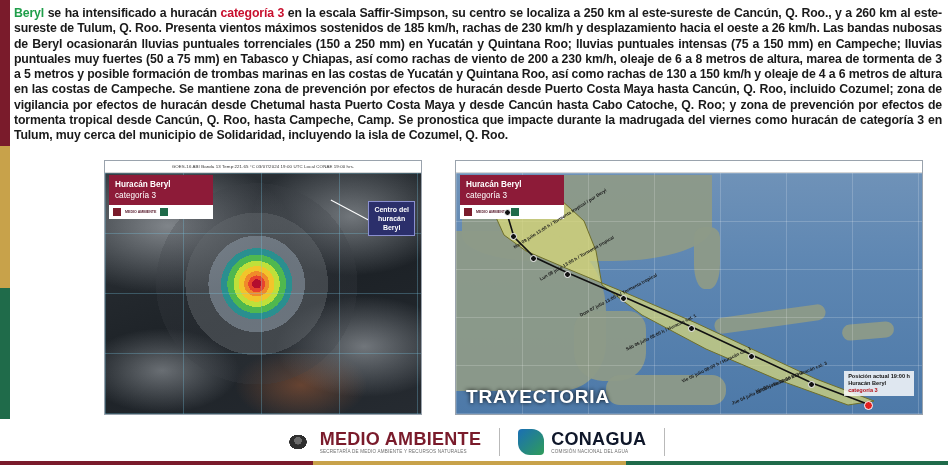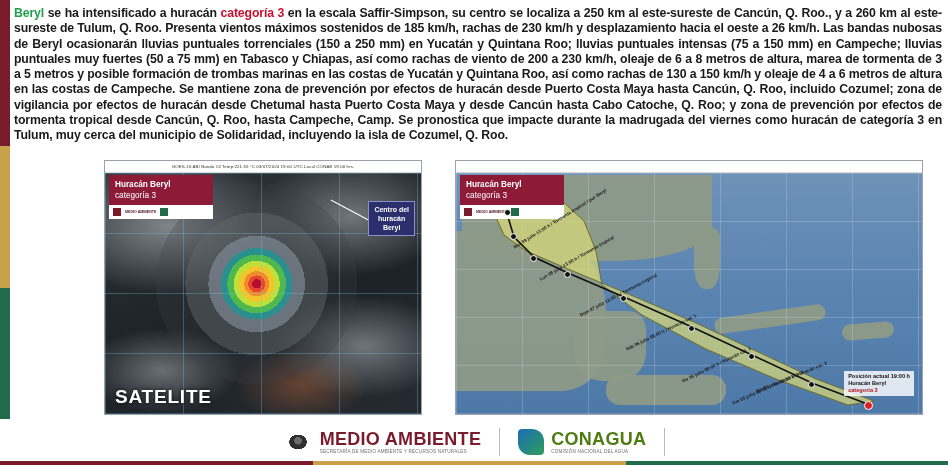--- a/index.html
+++ b/index.html
@@ -156,21 +156,21 @@
   
   .footer {
     position:absolute; left:0; bottom:0; width:948px; height:46px;
     background:#ffffff;
     display:flex; align-items:center; justify-content:center; gap:18px;
   }
   .footer-sep { width:1px; height:28px; background:#b9b9b9; }
   .f-item { display:flex; align-items:center; gap:7px; }
   .f-title { font-size:18px; font-weight:bold; color:#7a1b2b; letter-spacing:.3px; line-height:19px; }
   .f-sub { font-size:4.6px; color:#6d6d6d; letter-spacing:.2px; }
-  .f-title.blue { color:#4d7c0f;text-align:center; }
+  .f-title.blue { color:#0f172a;text-align:center; }
   .eagle {
     width:30px;height:26px;
     background: radial-gradient(circle at 50% 45%, #6b6b6b 0 18%, rgba(0,0,0,0) 19%), linear-gradient(#2f2f2f,#2f2f2f);
     -webkit-mask: radial-gradient(ellipse 48% 46% at 50% 50%, #000 60%, transparent 61%);
             mask: radial-gradient(ellipse 48% 46% at 50% 50%, #000 60%, transparent 61%);
   }
   .conagua-logo {
     width:26px;height:26px;
     background:linear-gradient(135deg,#1a6fb5 0%, #2f9c5a 100%);
     border-radius:4px 12px 4px 12px;
@@ -210,21 +210,20 @@
       <span class="mini-sq g"></span>
     </div>
 
     <div class="sat-callout-line"></div>
     <div class="sat-callout">
       <div>Centro del</div>
       <div>huracán</div>
       <div>Beryl</div>
     </div>
 
-    <div class="panel-caption">SATELITE</div>
   </div>
 
   <div class="panel" id="panel-trayectoria">
     <div class="panel-topbar"></div>
     <div class="map-bg"></div>
 
     <div class="land" style="left:6px;top:14px;width:250px;height:86px;border-radius:0 0 40% 30%;"></div>
     <div class="land" style="left:0px;top:70px;width:150px;height:160px;border-radius:0 50% 30% 0;"></div>
     <div class="land" style="left:238px;top:66px;width:26px;height:62px;border-radius:10px 10px 40% 40%;"></div>
     <div class="land" style="left:118px;top:150px;width:72px;height:70px;border-radius:18px 18px 40% 40%;"></div>
@@ -266,20 +265,21 @@
       <span>MEDIO AMBIENTE</span>
       <span class="mini-sq g"></span>
     </div>
 
     <div class="current-box">
       <div>Posición actual 19:00 h</div>
       <div>Huracán Beryl</div>
       <div class="c">categoría 3</div>
     </div>
 
+    <div class="panel-caption">TRAYECTORIA</div>
   </div>
 
   <div class="footer">
     <div class="f-item">
       <div class="eagle"></div>
       <div>
         <div class="f-title">MEDIO AMBIENTE</div>
         <div class="f-sub">SECRETARÍA DE MEDIO AMBIENTE Y RECURSOS NATURALES</div>
       </div>
     </div>

